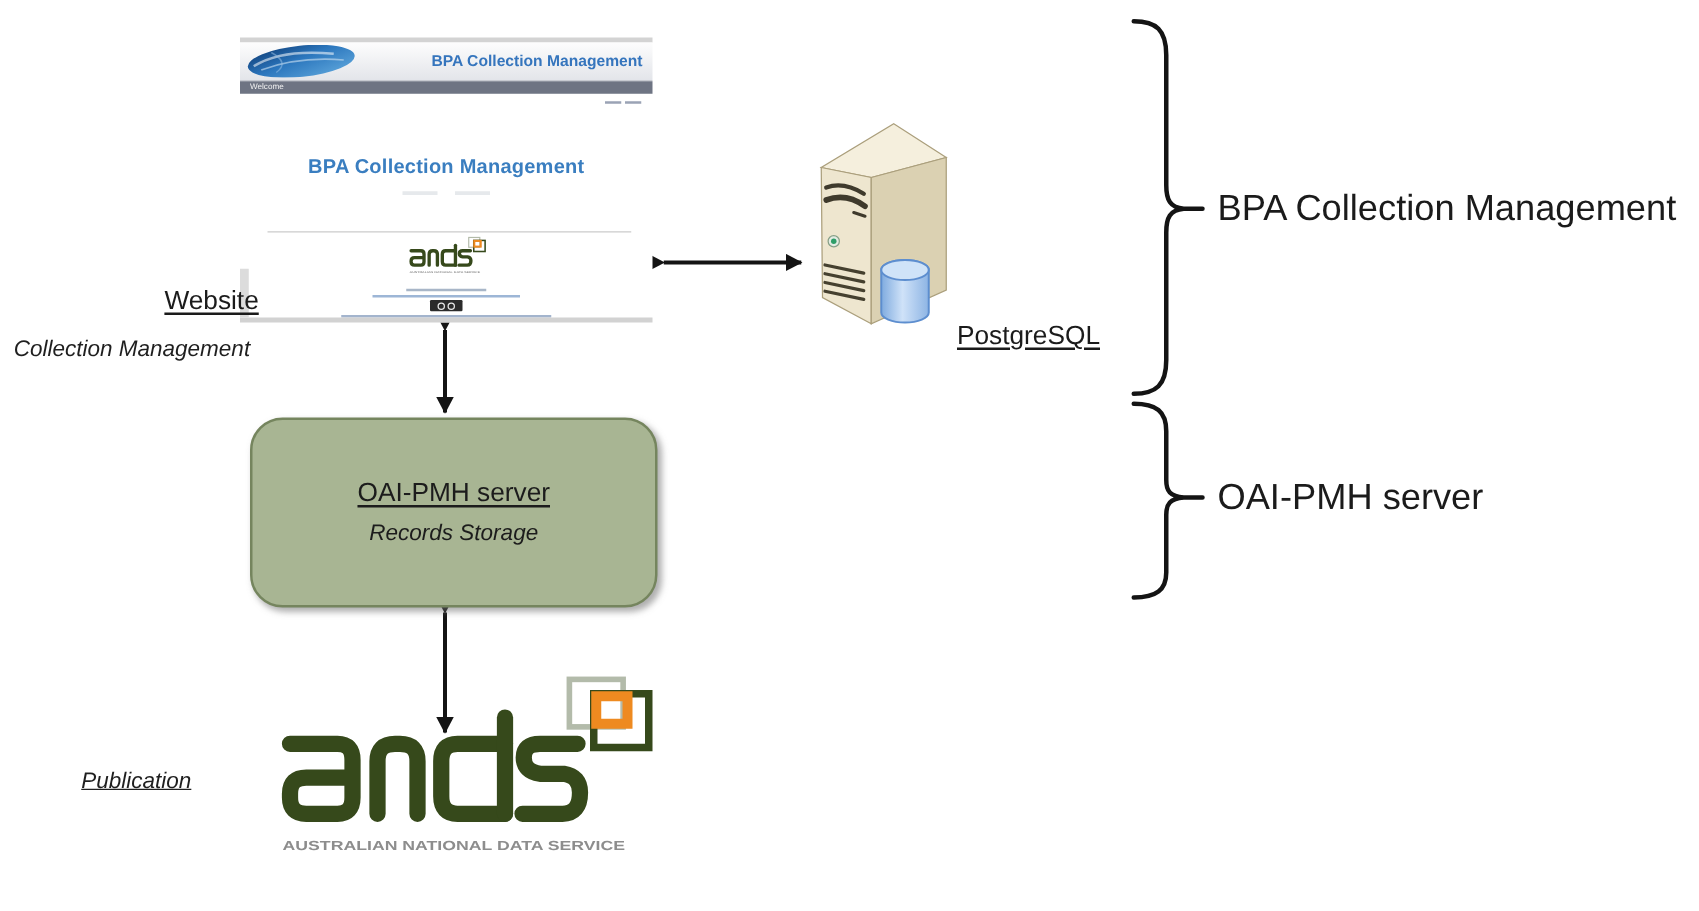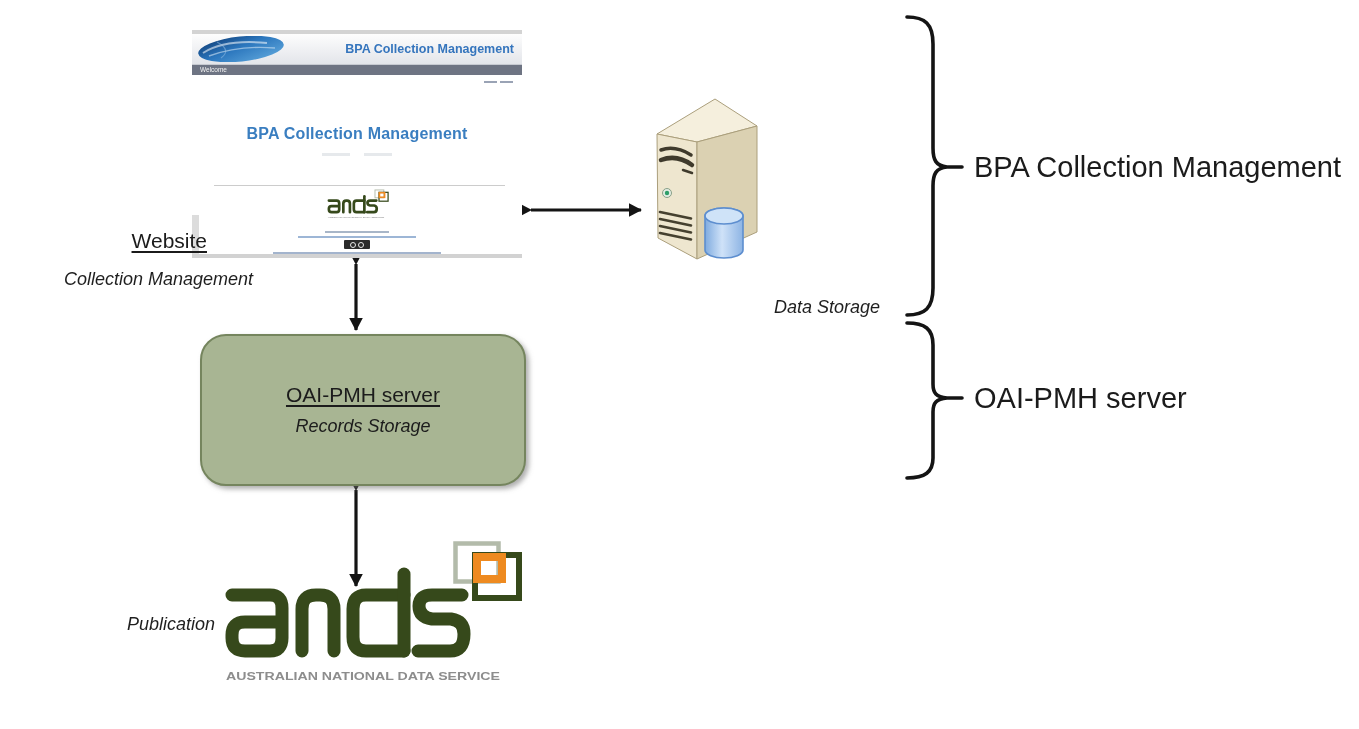--- a/index.html
+++ b/index.html
@@ -31,21 +31,21 @@
   .f3{top:222px;width:168px;background:#a3b4cd;}
   .site-cc{position:absolute;left:50%;transform:translateX(-50%);top:210px;width:26px;height:9px;
            background:#2b2b2b;border-radius:1px;display:flex;align-items:center;justify-content:center;gap:2px;}
   .site-cc i{display:block;width:4px;height:4px;border:1px solid #e8e8e8;border-radius:50%;}
   .site-bottomstrip{position:absolute;left:0;bottom:0;width:100%;height:4px;background:#d2d2d2;}
   .site-leftstrip{position:absolute;left:0;top:185px;width:7px;height:39px;background:#dcdcdc;}
 
   
   .lbl{position:absolute;text-align:right;font-size:21px;color:#1b1b1b;}
   .lbl u{text-underline-offset:3px;}
-  .sub{position:absolute;text-align:right;font-size:18px;font-style:italic;color:#1f1f1f;}
+  .sub{position:absolute;text-align:left;font-size:18px;font-style:italic;color:#1f1f1f;}
 
   
   .oai-box{position:absolute;left:200px;top:334px;width:322px;height:148px;
            background:#a8b593;border:2px solid #75855e;border-radius:26px;
            box-shadow:3px 3px 5px rgba(110,110,110,.55);
            display:flex;flex-direction:column;align-items:center;justify-content:center;gap:9px;}
   .oai-title{font-size:21px;text-decoration:underline;text-underline-offset:3px;color:#1c1c1c;}
   .oai-sub{font-size:18px;font-style:italic;color:#1c1c1c;}
 
   
@@ -161,28 +161,30 @@
           <stop offset="0" stop-color="#7fabdf"></stop>
             <stop offset=".45" stop-color="#cfe2f8"></stop>
             <stop offset="1" stop-color="#8db4e4"></stop>
         </linearGradient>
       </defs>
       <path d="M60,120 A19,8 0 0 1 98,120 L98,154 A19,8 0 0 1 60,154 Z" fill="url(#cyl)" stroke="#5d8ecf" stroke-width="1.6"></path>
       <ellipse cx="79" cy="120" rx="19" ry="8" fill="#cfe3f8" stroke="#5d8ecf" stroke-width="1.6"></ellipse>
     </g>
   </svg>
 
-  <div class="sub" style="left:660px;top:297px;width:220px;">Data Storage</div>
+  <div class="lbl" style="left:660px;top:257px;width:220px;">
+    <u>PostgreSQL</u>
+  </div>
 
   <div class="oai-box">
     <div class="oai-title">OAI-PMH server</div>
     <div class="oai-sub">Records Storage</div>
   </div>
 
-  <div class="sub" style="left:65px;top:614px;width:150px;">Publication</div>
+  <div class="sub" style="left:65px;top:614px;width:150px;text-decoration:underline;">Publication</div>
 
   <svg class="abs" style="left:218px;top:534px" width="320" height="160" viewBox="0 0 320 160">
     <use href="#ands-symbol"></use>
   </svg>
 
   <div class="brace-label" style="left:974px;top:151px;">BPA Collection Management</div>
   <div class="brace-label" style="left:974px;top:382px;">OAI-PMH server</div>
 
 </div>
 

